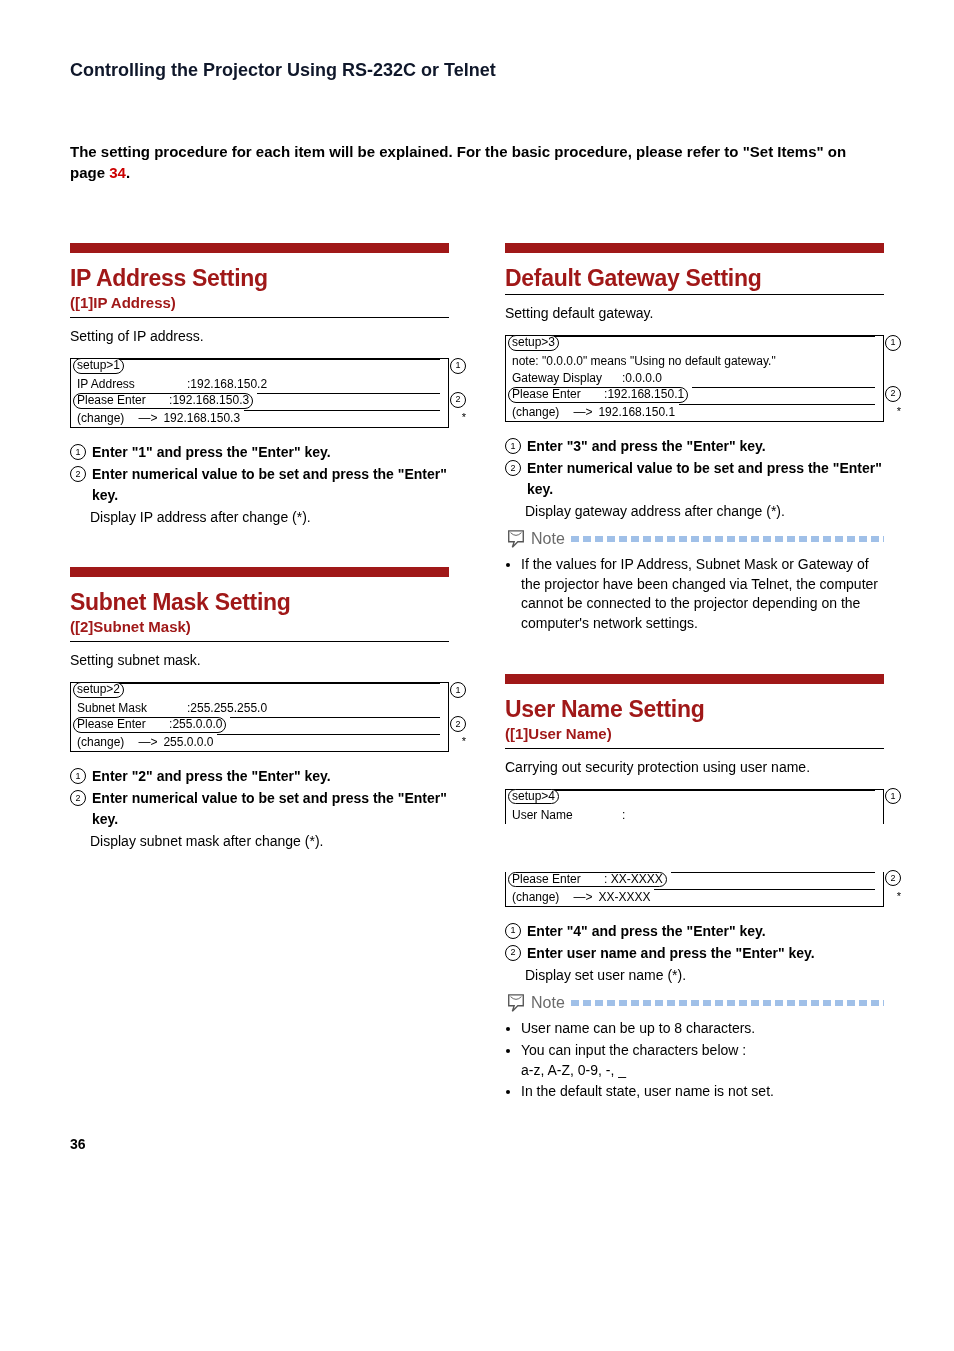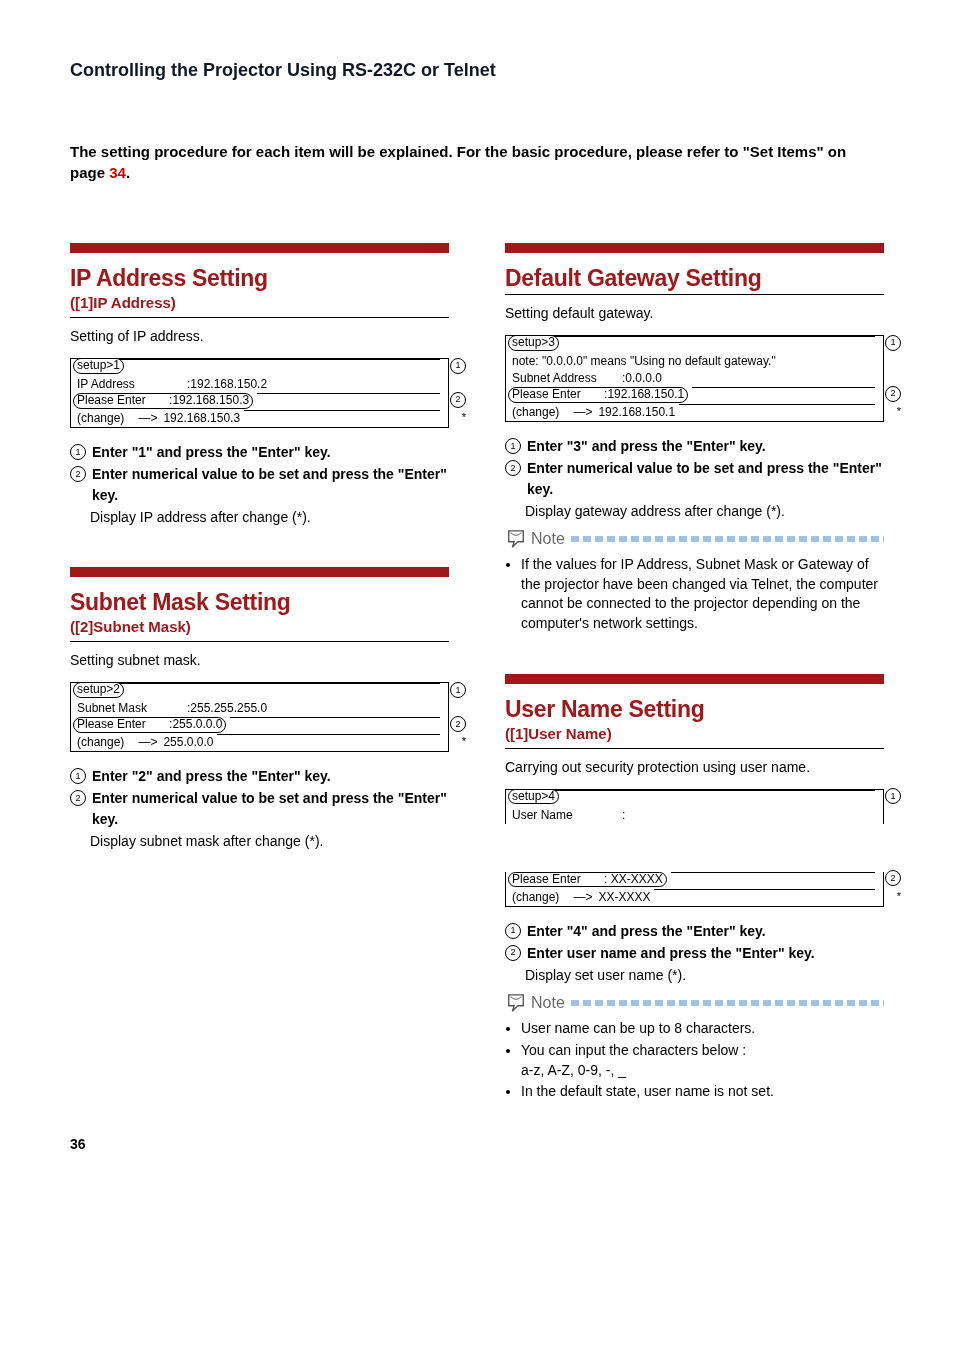--- a/index.html
+++ b/index.html
@@ -326,21 +326,21 @@
               <span class="badge-abs">setup&gt;3</span>
               <span style="visibility:hidden;">x</span>
               <span class="leader"></span>
               <span class="callout right" style="top:-2px;"><span class="circ">1</span></span>
             </div>
             <div class="tline">
               <span>note: "0.0.0.0" means "Using no default gateway."</span>
               <span class="noleader"></span>
             </div>
             <div class="tline">
-              <span class="lbl">Subnet Address</span>
+              <span class="lbl">Gateway Display</span>
               <span class="val">:0.0.0.0</span>
               <span class="noleader"></span>
             </div>
             <div class="tline" style="position:relative;">
               <span class="badge" style="margin-left:-4px;"><span class="lbl" style="width:auto;">Please Enter</span>&nbsp;&nbsp;&nbsp;&nbsp;&nbsp;&nbsp;&nbsp;<span>:192.168.150.1</span></span>
               <span class="leader"></span>
               <span class="callout right" style="top:-2px;"><span class="circ">2</span></span>
             </div>
             <div class="tline last" style="position:relative;">
               <span class="lbl" style="width:auto;">(change)</span>

